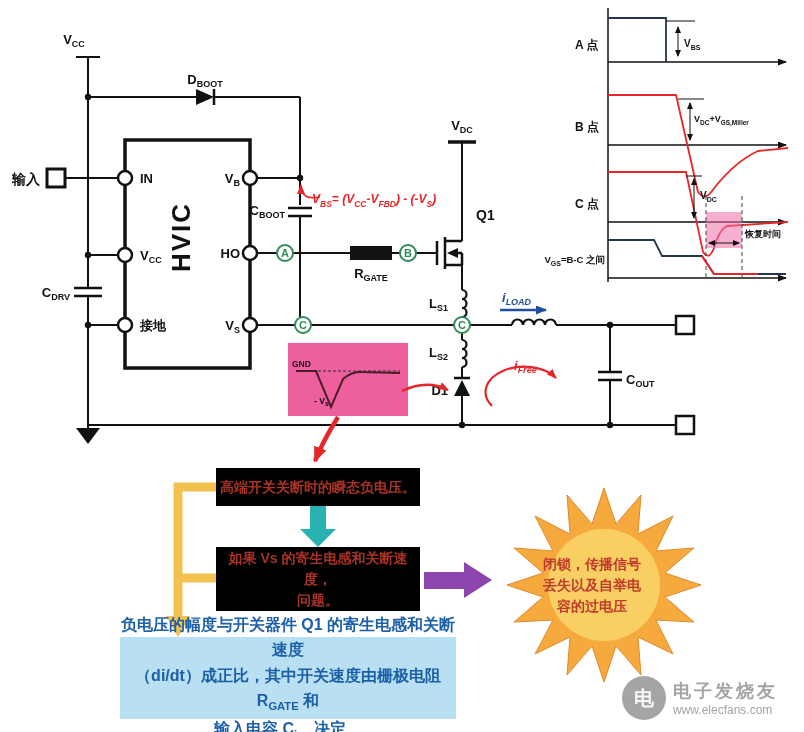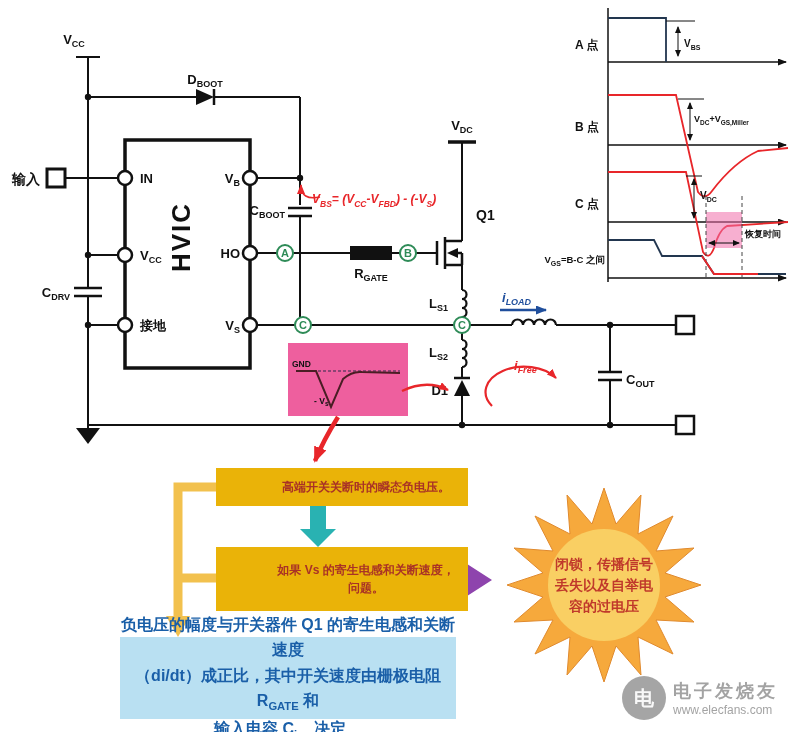--- a/index.html
+++ b/index.html
@@ -5,23 +5,23 @@
   html,body { margin:0; padding:0; background:#fff; }
   .stage { position:relative; width:804px; height:732px; background:#ffffff;
            font-family:"Liberation Sans", sans-serif; overflow:hidden; }
   .stage svg { position:absolute; left:0; top:0; }
   .st  { font-family:"Liberation Sans", sans-serif; font-weight:700; fill:#111; }
   .red { fill:#e8262a; font-style:italic; }
   .grn { fill:#2e8b57; }
   .blu { fill:#1f4e9c; font-style:italic; }
   .flow-box { position:absolute; display:flex; flex-direction:column; align-items:center;
               justify-content:center; text-align:center; font-weight:700; z-index:3; }
-  .orange { background:#eab308; color:#a93226; font-size:12px; line-height:1.5;padding-left:48px; }
+  .orange { background:#000000; color:#a93226; font-size:14px; line-height:1.5; }
   .bluebox { background:#b9e0f2; color:#1a5fa8; font-size:16px; line-height:1.6; }
-  .sun-text { position:absolute; left:504px; top:552px; width:200px; height:66px;
+  .sun-text { position:absolute; left:492px; top:552px; width:200px; height:66px;
               display:flex; flex-direction:column; justify-content:center; text-align:center;
               color:#c0392b; font-weight:700; font-size:14px; line-height:1.5; z-index:3; }
   sub { font-size:0.7em; }
   .watermark { position:absolute; left:622px; top:676px; display:flex; align-items:center;
                gap:7px; z-index:4; }
   .wm-circle { width:44px; height:44px; border-radius:50%; background:rgba(140,140,140,0.78);
                display:flex; align-items:center; justify-content:center; color:rgba(255,255,255,0.92);
                font-size:20px; font-weight:700; }
   .wm-col { display:flex; flex-direction:column; color:rgba(150,150,150,0.88); }
   .wm-name { font-size:18px; font-weight:700; letter-spacing:3px; }

